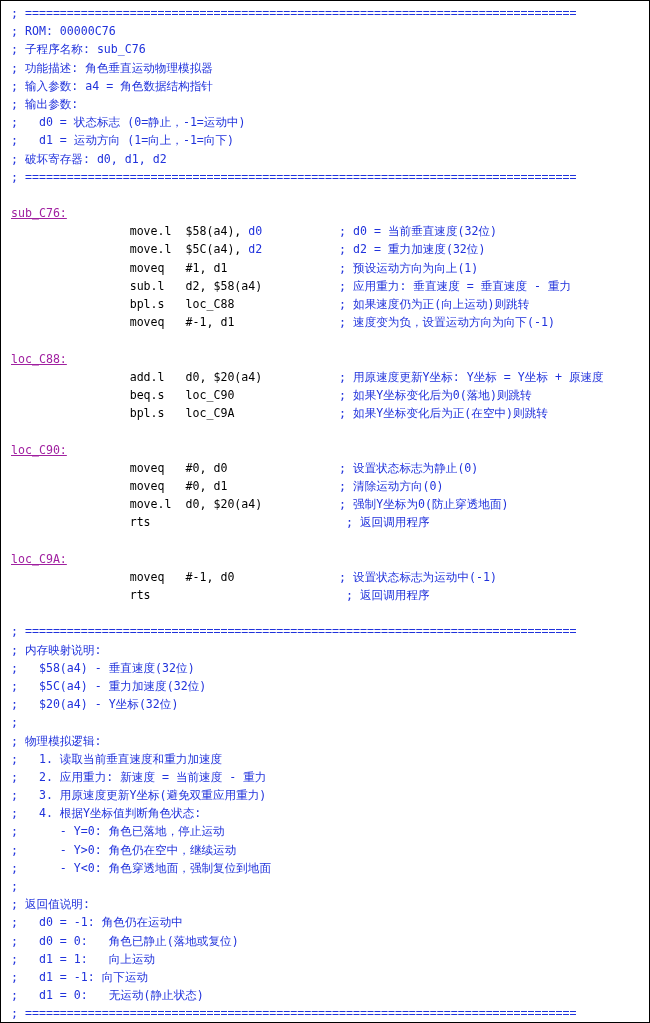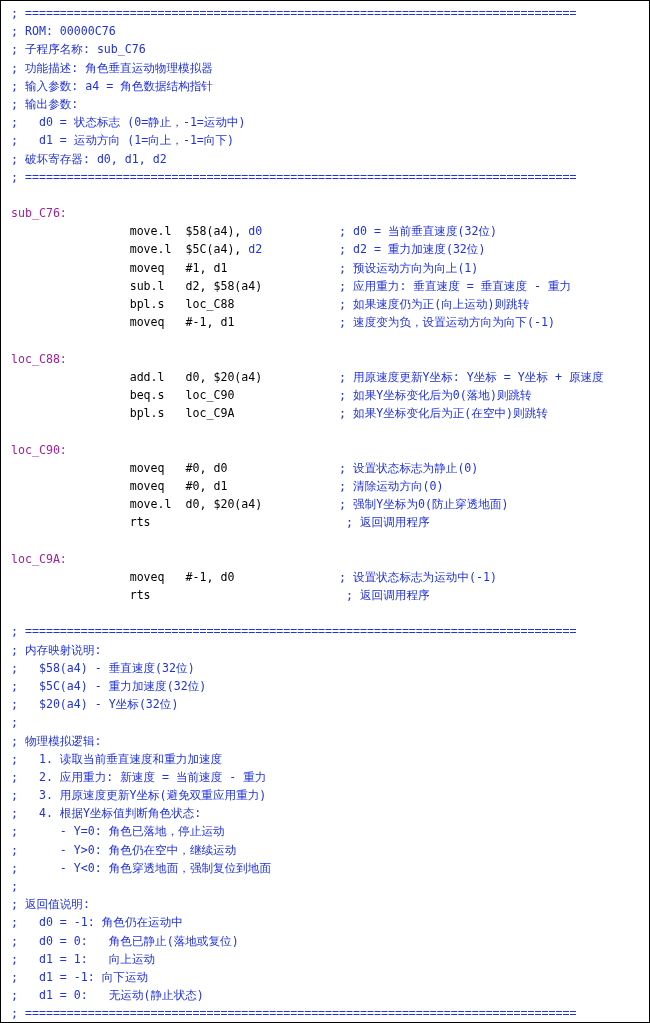--- a/index.html
+++ b/index.html
@@ -15,20 +15,20 @@
     margin:0;
     padding:3px 0 0 10px;
     font-family:"DejaVu Sans Mono","Liberation Mono",monospace;
     font-size:11.6px;
     line-height:18.2px;
   }
   .ln{white-space:pre;height:18.2px;overflow:visible;}
   .c{color:var(--comment,#2032dc);}
   .k{color:var(--code,#000);}
   .b{color:var(--register,#2032dc);}
-  .l{color:var(--label,#a020a0);}
+  .l{color:var(--label,#a020a0);text-decoration:underline;}
 </style>
 </head>
 <body>
 
 <div class="page">
   <pre id="listing"><div class="ln"><span class="c">; ===============================================================================</span></div><div class="ln"><span class="c">; ROM: 00000C76</span></div><div class="ln"><span class="c">; 子程序名称: sub_C76</span></div><div class="ln"><span class="c">; 功能描述: 角色垂直运动物理模拟器</span></div><div class="ln"><span class="c">; 输入参数: a4 = 角色数据结构指针</span></div><div class="ln"><span class="c">; 输出参数:</span></div><div class="ln"><span class="c">;   d0 = 状态标志 (0=静止，-1=运动中)</span></div><div class="ln"><span class="c">;   d1 = 运动方向 (1=向上，-1=向下)</span></div><div class="ln"><span class="c">; 破坏寄存器: d0, d1, d2</span></div><div class="ln"><span class="c">; ===============================================================================</span></div><div class="ln">&nbsp;</div><div class="ln"><span class="l">sub_C76:</span></div><div class="ln"><span class="k">                 move.l  $58(a4), </span><span class="b">d0</span><span class="k">           </span><span class="c">; d0 = 当前垂直速度(32位)</span></div><div class="ln"><span class="k">                 move.l  $5C(a4), </span><span class="b">d2</span><span class="k">           </span><span class="c">; d2 = 重力加速度(32位)</span></div><div class="ln"><span class="k">                 moveq   #1, d1</span><span class="k">                </span><span class="c">; 预设运动方向为向上(1)</span></div><div class="ln"><span class="k">                 sub.l   d2, $58(a4)</span><span class="k">           </span><span class="c">; 应用重力: 垂直速度 = 垂直速度 - 重力</span></div><div class="ln"><span class="k">                 bpl.s   loc_C88</span><span class="k">               </span><span class="c">; 如果速度仍为正(向上运动)则跳转</span></div><div class="ln"><span class="k">                 moveq   #-1, d1</span><span class="k">               </span><span class="c">; 速度变为负，设置运动方向为向下(-1)</span></div><div class="ln">&nbsp;</div><div class="ln"><span class="l">loc_C88:</span></div><div class="ln"><span class="k">                 add.l   d0, $20(a4)</span><span class="k">           </span><span class="c">; 用原速度更新Y坐标: Y坐标 = Y坐标 + 原速度</span></div><div class="ln"><span class="k">                 beq.s   loc_C90</span><span class="k">               </span><span class="c">; 如果Y坐标变化后为0(落地)则跳转</span></div><div class="ln"><span class="k">                 bpl.s   loc_C9A</span><span class="k">               </span><span class="c">; 如果Y坐标变化后为正(在空中)则跳转</span></div><div class="ln">&nbsp;</div><div class="ln"><span class="l">loc_C90:</span></div><div class="ln"><span class="k">                 moveq   #0, d0</span><span class="k">                </span><span class="c">; 设置状态标志为静止(0)</span></div><div class="ln"><span class="k">                 moveq   #0, d1</span><span class="k">                </span><span class="c">; 清除运动方向(0)</span></div><div class="ln"><span class="k">                 move.l  d0, $20(a4)</span><span class="k">           </span><span class="c">; 强制Y坐标为0(防止穿透地面)</span></div><div class="ln"><span class="k">                 rts     </span><span class="k">                       </span><span class="c">; 返回调用程序</span></div><div class="ln">&nbsp;</div><div class="ln"><span class="l">loc_C9A:</span></div><div class="ln"><span class="k">                 moveq   #-1, d0</span><span class="k">               </span><span class="c">; 设置状态标志为运动中(-1)</span></div><div class="ln"><span class="k">                 rts     </span><span class="k">                       </span><span class="c">; 返回调用程序</span></div><div class="ln">&nbsp;</div><div class="ln"><span class="c">; ===============================================================================</span></div><div class="ln"><span class="c">; 内存映射说明:</span></div><div class="ln"><span class="c">;   $58(a4) - 垂直速度(32位)</span></div><div class="ln"><span class="c">;   $5C(a4) - 重力加速度(32位)</span></div><div class="ln"><span class="c">;   $20(a4) - Y坐标(32位)</span></div><div class="ln"><span class="c">;</span></div><div class="ln"><span class="c">; 物理模拟逻辑:</span></div><div class="ln"><span class="c">;   1. 读取当前垂直速度和重力加速度</span></div><div class="ln"><span class="c">;   2. 应用重力: 新速度 = 当前速度 - 重力</span></div><div class="ln"><span class="c">;   3. 用原速度更新Y坐标(避免双重应用重力)</span></div><div class="ln"><span class="c">;   4. 根据Y坐标值判断角色状态:</span></div><div class="ln"><span class="c">;      - Y=0: 角色已落地，停止运动</span></div><div class="ln"><span class="c">;      - Y&gt;0: 角色仍在空中，继续运动</span></div><div class="ln"><span class="c">;      - Y&lt;0: 角色穿透地面，强制复位到地面</span></div><div class="ln"><span class="c">;</span></div><div class="ln"><span class="c">; 返回值说明:</span></div><div class="ln"><span class="c">;   d0 = -1: 角色仍在运动中</span></div><div class="ln"><span class="c">;   d0 = 0:   角色已静止(落地或复位)</span></div><div class="ln"><span class="c">;   d1 = 1:   向上运动</span></div><div class="ln"><span class="c">;   d1 = -1: 向下运动</span></div><div class="ln"><span class="c">;   d1 = 0:   无运动(静止状态)</span></div><div class="ln"><span class="c">; ===============================================================================</span></div></pre>
 </div>
 
 </body></html>

